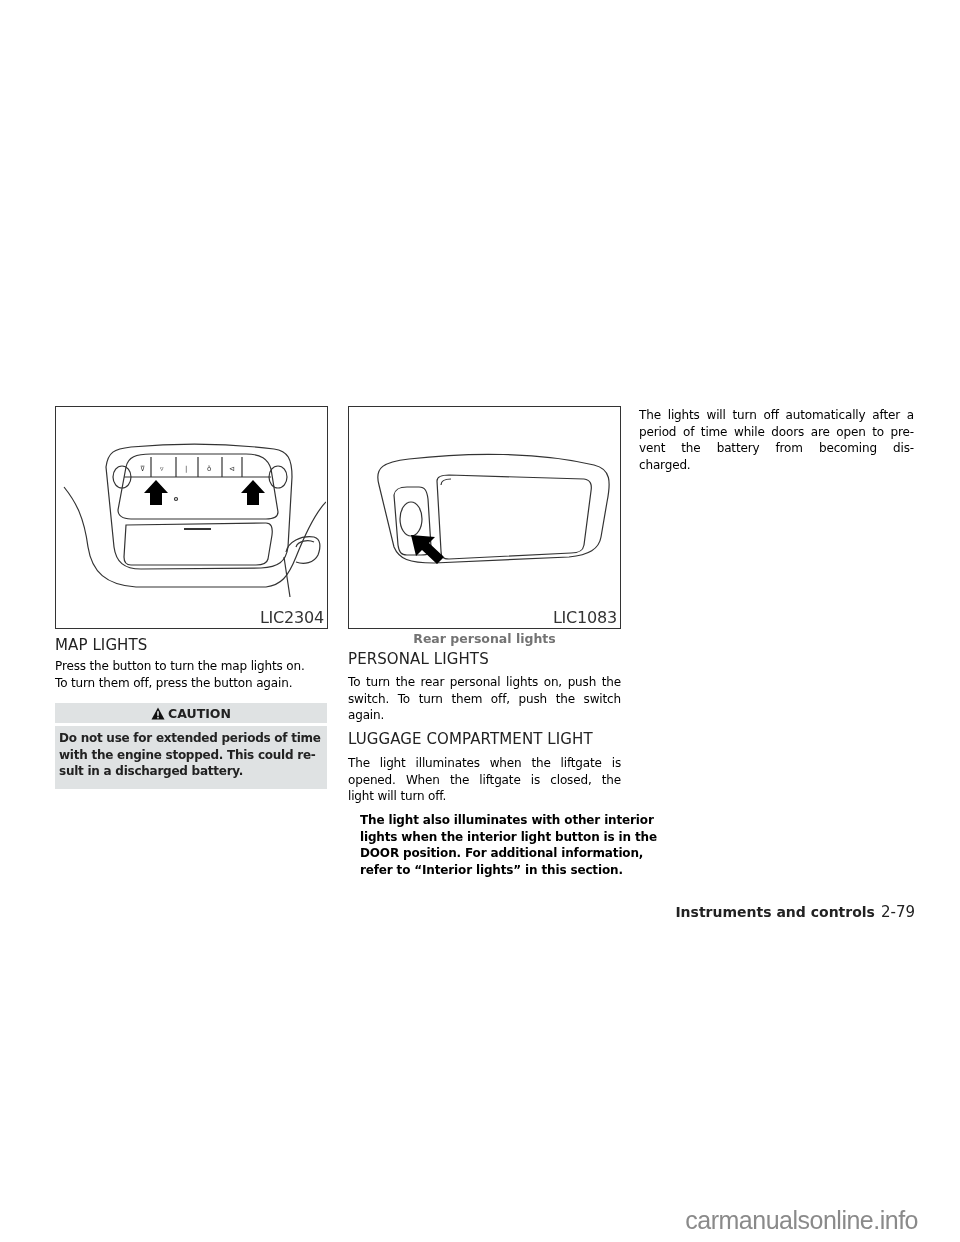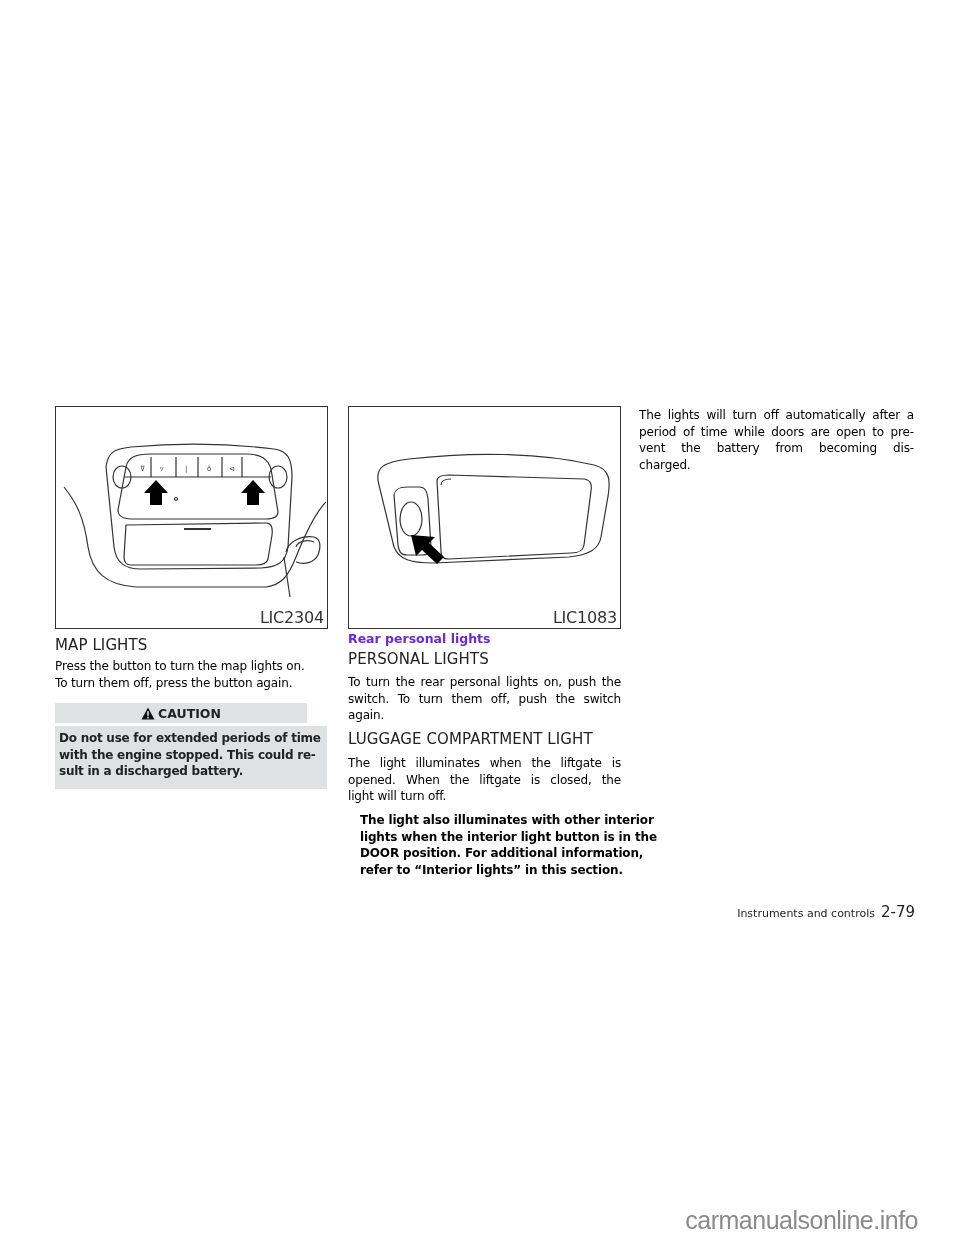--- a/index.html
+++ b/index.html
@@ -8,48 +8,48 @@
     font-family: "DejaVu Sans", sans-serif; color: #222222;
   }
   .figure {
     position: absolute; border: 1.5px solid #333333; background: #fff; box-sizing: border-box;
   }
   .fig-id {
     position: absolute; right: 3px; bottom: 1px;
     font-size: 16px; color: #333; letter-spacing: -0.2px;
   }
   .fig-caption {
-    position: absolute; font-weight: bold; font-size: 12.5px; color: #6d28d9; text-align: left;
+    position: absolute; font-weight: bold; font-size: 12.5px; color: #737373; text-align: center;
   }
   .heading {
     position: absolute; font-size: 15px; font-weight: normal; color: #222; letter-spacing: 0.1px;
     white-space: nowrap;
   }
   .para {
     position: absolute; font-size: 12px; line-height: 16.6px; color: #000000;
     text-align: justify; letter-spacing: -0.15px;
   }
   .caution-head {
-    position: absolute; left: 55px; top: 703px; width: 252px; height: 20px;
+    position: absolute; left: 55px; top: 703px; width: 272px; height: 20px;
     background: #dfe2e3; display: flex; align-items: center; justify-content: center;
     font-weight: bold; font-size: 12.5px; color: #222;
   }
   .caution-head svg { margin-right: 3px; }
   .caution-body {
     position: absolute; left: 55px; top: 726px; width: 272px; height: 63px;
     background: #dfe2e3; box-sizing: border-box; padding: 4px 4px 0 4px;
     font-weight: bold; font-size: 12px; line-height: 16.6px; color: #222; letter-spacing: -0.25px;
   }
   .caution-body span { display: block; white-space: nowrap; }
   .line { display: block; white-space: nowrap; }
   .line.j { text-align: justify; text-align-last: justify; }
   .footer {
     position: absolute; right: 45px; top: 903px; display: flex; align-items: baseline; gap: 6px;
   }
-  .footer .sect { font-weight: normal; font-size: 11px; color: #222; }
+  .footer .sect { font-weight: bold; font-size: 14px; color: #222; }
   .footer .pg { font-size: 15px; color: #222; }
   .watermark {
     position: absolute; right: 42px; top: 1206px;
     font-family: "Liberation Sans", sans-serif; font-size: 25px; color: #8a8a8a; letter-spacing: -0.5px;
   }
 </style>
 </head>
 <body>
 
 <div class="figure" style="left:55px; top:406px; width:273px; height:223px;">

